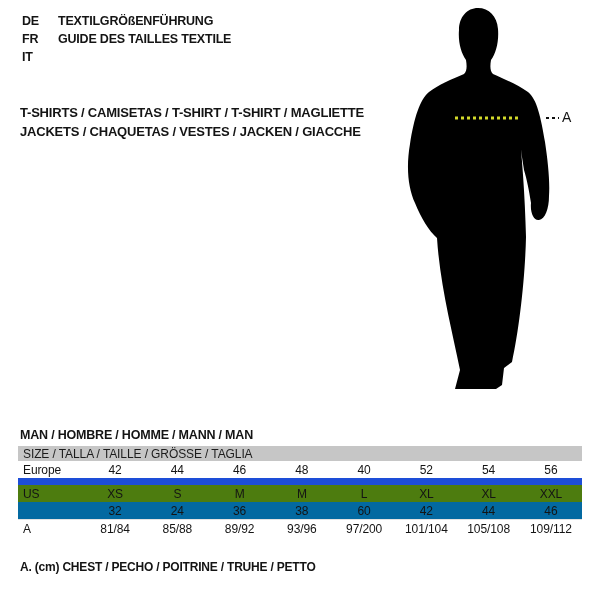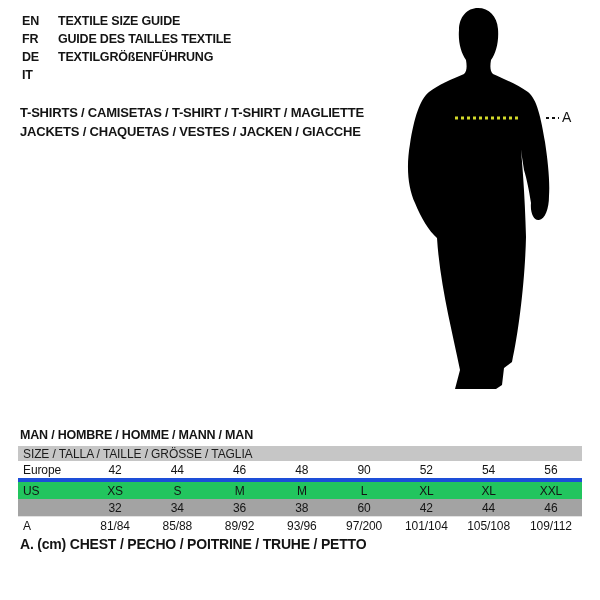--- a/index.html
+++ b/index.html
@@ -17,39 +17,35 @@
   .figure-wrap svg{display:block;width:202px;height:400px;}
   .measure-label{position:absolute;left:562px;top:109px;font-size:14px;font-weight:400;}
   .man-heading{position:absolute;left:20px;top:428px;font-size:12.5px;font-weight:bold;letter-spacing:-0.2px;}
   table.size-table{
     position:absolute;left:18px;top:446px;width:564px;
     border-collapse:collapse;table-layout:fixed;font-size:12px;letter-spacing:-0.1px;
   }
   table.size-table td{padding:0;height:17px;text-align:center;vertical-align:middle;}
   table.size-table td.rowlabel{text-align:left;padding-left:5px;}
   tr.tbl-header td{height:15px;text-align:left;padding-left:5px;font-size:12px;color:#1c1c1c;}
-  tr.row-europe td{border-bottom:4px solid #1d4ed8;}
+  tr.row-europe td{border-bottom:7px solid #1d4ed8;}
   tr.row-unnamed td{border-bottom:1px solid #e2e2e2;}
-  .footnote{position:absolute;left:20px;top:536px;font-size:14px;font-weight:bold;letter-spacing:-0.2px;}
+  .footnote{position:absolute;left:20px;top:560px;font-size:12px;font-weight:bold;letter-spacing:-0.2px;}
 </style>
 </head>
 <body>
 
 <div class="lang-list">
   <div class="lang-row">
-    <span class="lang-code">EN</span>
-    <span class="lang-label">TEXTILE SIZE GUIDE</span>
+    <span class="lang-code">DE</span>
+    <span class="lang-label">TEXTILGRÖßENFÜHRUNG</span>
   </div>
   <div class="lang-row">
     <span class="lang-code">FR</span>
     <span class="lang-label">GUIDE DES TAILLES TEXTILE</span>
-  </div>
-  <div class="lang-row">
-    <span class="lang-code">DE</span>
-    <span class="lang-label">TEXTILGRÖßENFÜHRUNG</span>
   </div>
   <div class="lang-row">
     <span class="lang-code">IT</span>
   </div>
 </div>
 
 <div class="product-lines">
   <div class="product-line">T-SHIRTS / CAMISETAS / T-SHIRT / T-SHIRT / MAGLIETTE</div>
   <div class="product-line">JACKETS / CHAQUETAS / VESTES / JACKEN / GIACCHE</div>
 </div>
@@ -95,40 +91,40 @@
   <tbody>
       <tr class="tbl-header">
     <td colspan="9" style="background:#c6c6c6;">SIZE / TALLA / TAILLE / GRÖSSE / TAGLIA</td>
   </tr>
   <tr class="row-europe">
     <td class="rowlabel">Europe</td>
     <td>42</td>
     <td>44</td>
     <td>46</td>
     <td>48</td>
-    <td>90</td>
+    <td>40</td>
     <td>52</td>
     <td>54</td>
     <td>56</td>
   </tr>
-  <tr style="background:#22c55e;">
+  <tr style="background:#4d7c0f;">
     <td class="rowlabel">US</td>
     <td>XS</td>
     <td>S</td>
     <td>M</td>
     <td>M</td>
     <td>L</td>
     <td>XL</td>
     <td>XL</td>
     <td>XXL</td>
   </tr>
-  <tr class="row-unnamed" style="background:#a3a3a3;">
+  <tr class="row-unnamed" style="background:#0369a1;">
     <td class="rowlabel"></td>
     <td>32</td>
-    <td>34</td>
+    <td>24</td>
     <td>36</td>
     <td>38</td>
     <td>60</td>
     <td>42</td>
     <td>44</td>
     <td>46</td>
   </tr>
   <tr>
     <td class="rowlabel">A</td>
     <td>81/84</td>

